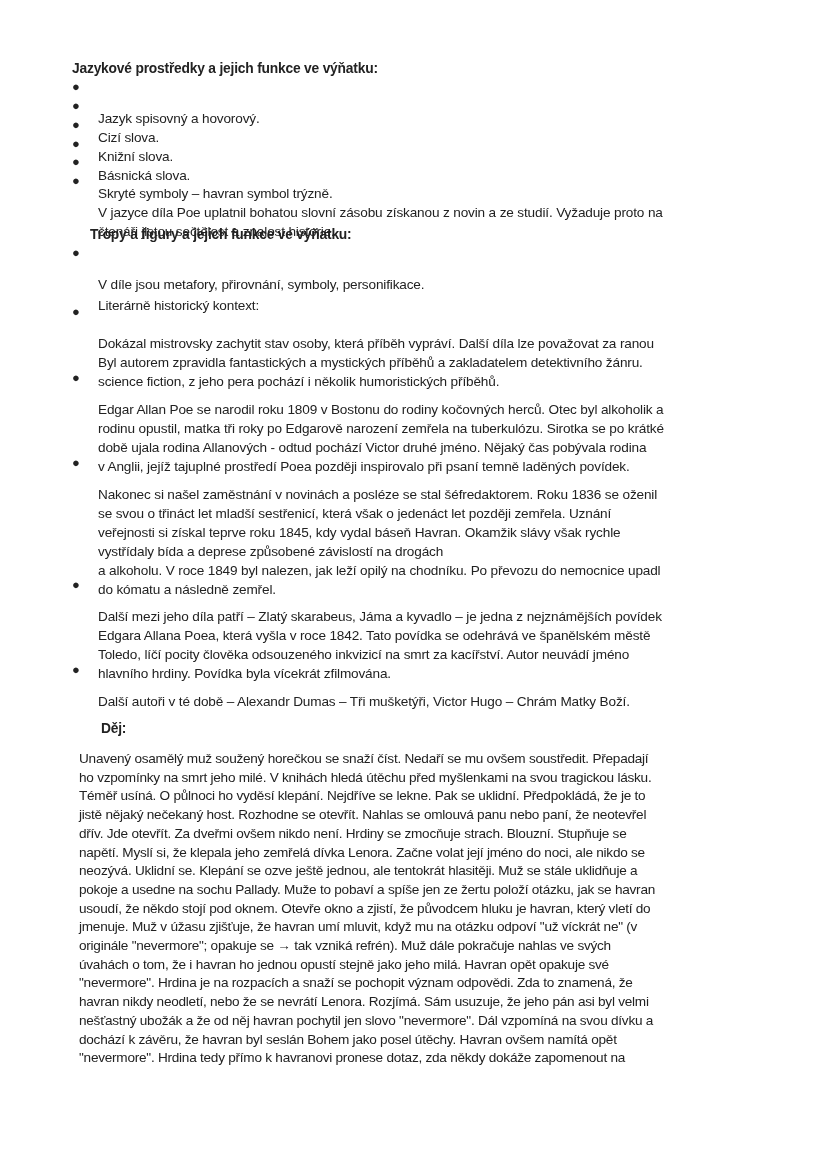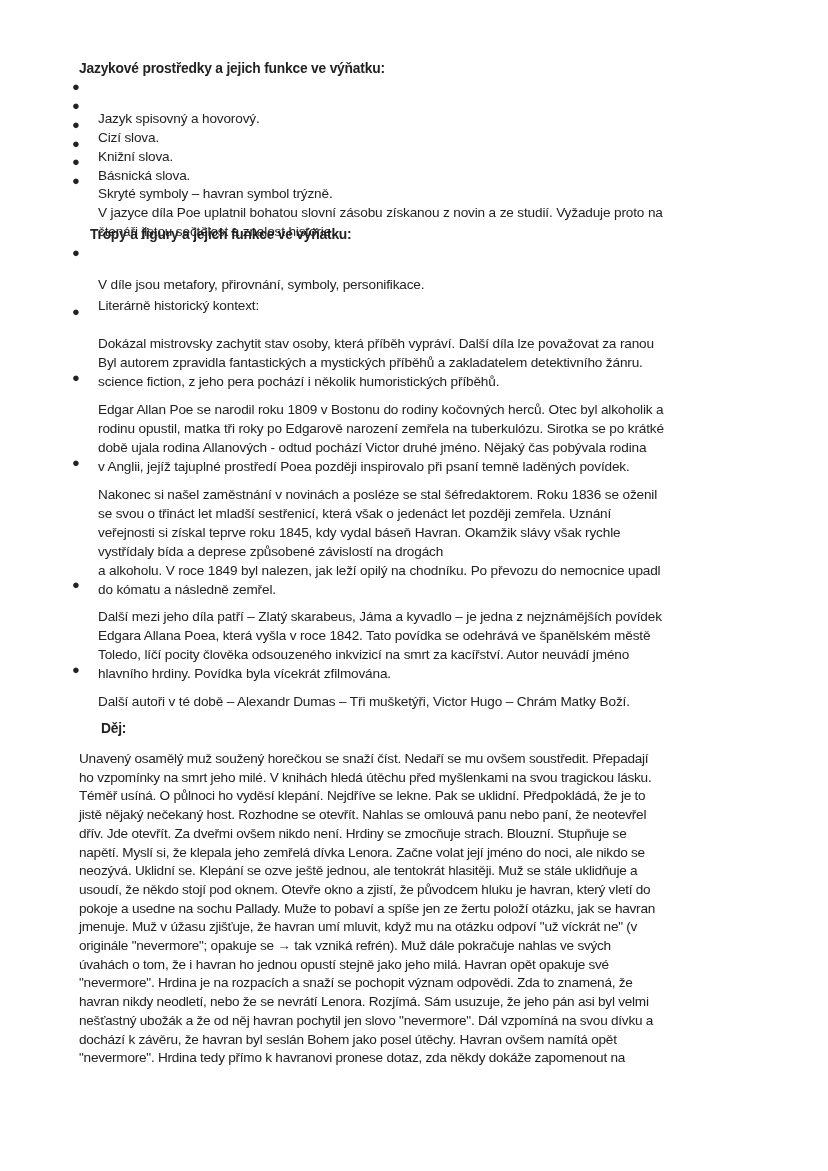--- a/index.html
+++ b/index.html
@@ -16,21 +16,21 @@
   .plain { position: absolute; left: 98px; line-height: 19px; white-space: nowrap; letter-spacing: -0.15px; margin-top: 22px; }
   .para { position: absolute; left: 79px; width: 660px; line-height: 18.7px; font-size: 13.6px; letter-spacing: -0.25px; }
   .para span.line { display: block; white-space: nowrap; }
   .txt span.line { display: block; white-space: nowrap; }
 </style>
 </head>
 <body>
 
 <div class="page">
 
-  <div class="h" style="left:79px; top:61px;">Jazykové prostředky a jejich funkce ve výňatku:</div>
+  <div class="h" style="left:72px; top:61px;">Jazykové prostředky a jejich funkce ve výňatku:</div>
 
   <div class="bl" style="top:79px;">
       <span class="dot">●</span>
       <div class="txt">
         <span class="line">Jazyk spisovný a hovorový.</span>
       </div>
     </div>
   <div class="bl" style="top:98px;">
       <span class="dot">●</span>
       <div class="txt">
@@ -124,22 +124,22 @@
   <div class="h" style="left:79px; top:721px;padding-left:22px;">Děj:</div>
 
   <div class="para" style="top:750px;">
     <span class="line">Unavený osamělý muž soužený horečkou se snaží číst. Nedaří se mu ovšem soustředit. Přepadají</span>
     <span class="line">ho vzpomínky na smrt jeho milé. V knihách hledá útěchu před myšlenkami na svou tragickou lásku.</span>
     <span class="line">Téměř usíná. O půlnoci ho vyděsí klepání. Nejdříve se lekne. Pak se uklidní. Předpokládá, že je to</span>
     <span class="line">jistě nějaký nečekaný host. Rozhodne se otevřít. Nahlas se omlouvá panu nebo paní, že neotevřel</span>
     <span class="line">dřív. Jde otevřít. Za dveřmi ovšem nikdo není. Hrdiny se zmocňuje strach. Blouzní. Stupňuje se</span>
     <span class="line">napětí. Myslí si, že klepala jeho zemřelá dívka Lenora. Začne volat její jméno do noci, ale nikdo se</span>
     <span class="line">neozývá. Uklidní se. Klepání se ozve ještě jednou, ale tentokrát hlasitěji. Muž se stále uklidňuje a</span>
+    <span class="line">pokoje a usedne na sochu Pallady. Muže to pobaví a spíše jen ze žertu položí otázku, jak se havran</span>
     <span class="line">usoudí, že někdo stojí pod oknem. Otevře okno a zjistí, že původcem hluku je havran, který vletí do</span>
-    <span class="line">pokoje a usedne na sochu Pallady. Muže to pobaví a spíše jen ze žertu položí otázku, jak se havran</span>
     <span class="line">jmenuje. Muž v úžasu zjišťuje, že havran umí mluvit, když mu na otázku odpoví "už víckrát ne" (v</span>
     <span class="line">originále "nevermore"; opakuje se → tak vzniká refrén). Muž dále pokračuje nahlas ve svých</span>
     <span class="line">úvahách o tom, že i havran ho jednou opustí stejně jako jeho milá. Havran opět opakuje své</span>
     <span class="line">"nevermore". Hrdina je na rozpacích a snaží se pochopit význam odpovědi. Zda to znamená, že</span>
     <span class="line">havran nikdy neodletí, nebo že se nevrátí Lenora. Rozjímá. Sám usuzuje, že jeho pán asi byl velmi</span>
     <span class="line">nešťastný ubožák a že od něj havran pochytil jen slovo "nevermore". Dál vzpomíná na svou dívku a</span>
     <span class="line">dochází k závěru, že havran byl seslán Bohem jako posel útěchy. Havran ovšem namítá opět</span>
     <span class="line">"nevermore". Hrdina tedy přímo k havranovi pronese dotaz, zda někdy dokáže zapomenout na</span>
   </div>
 

